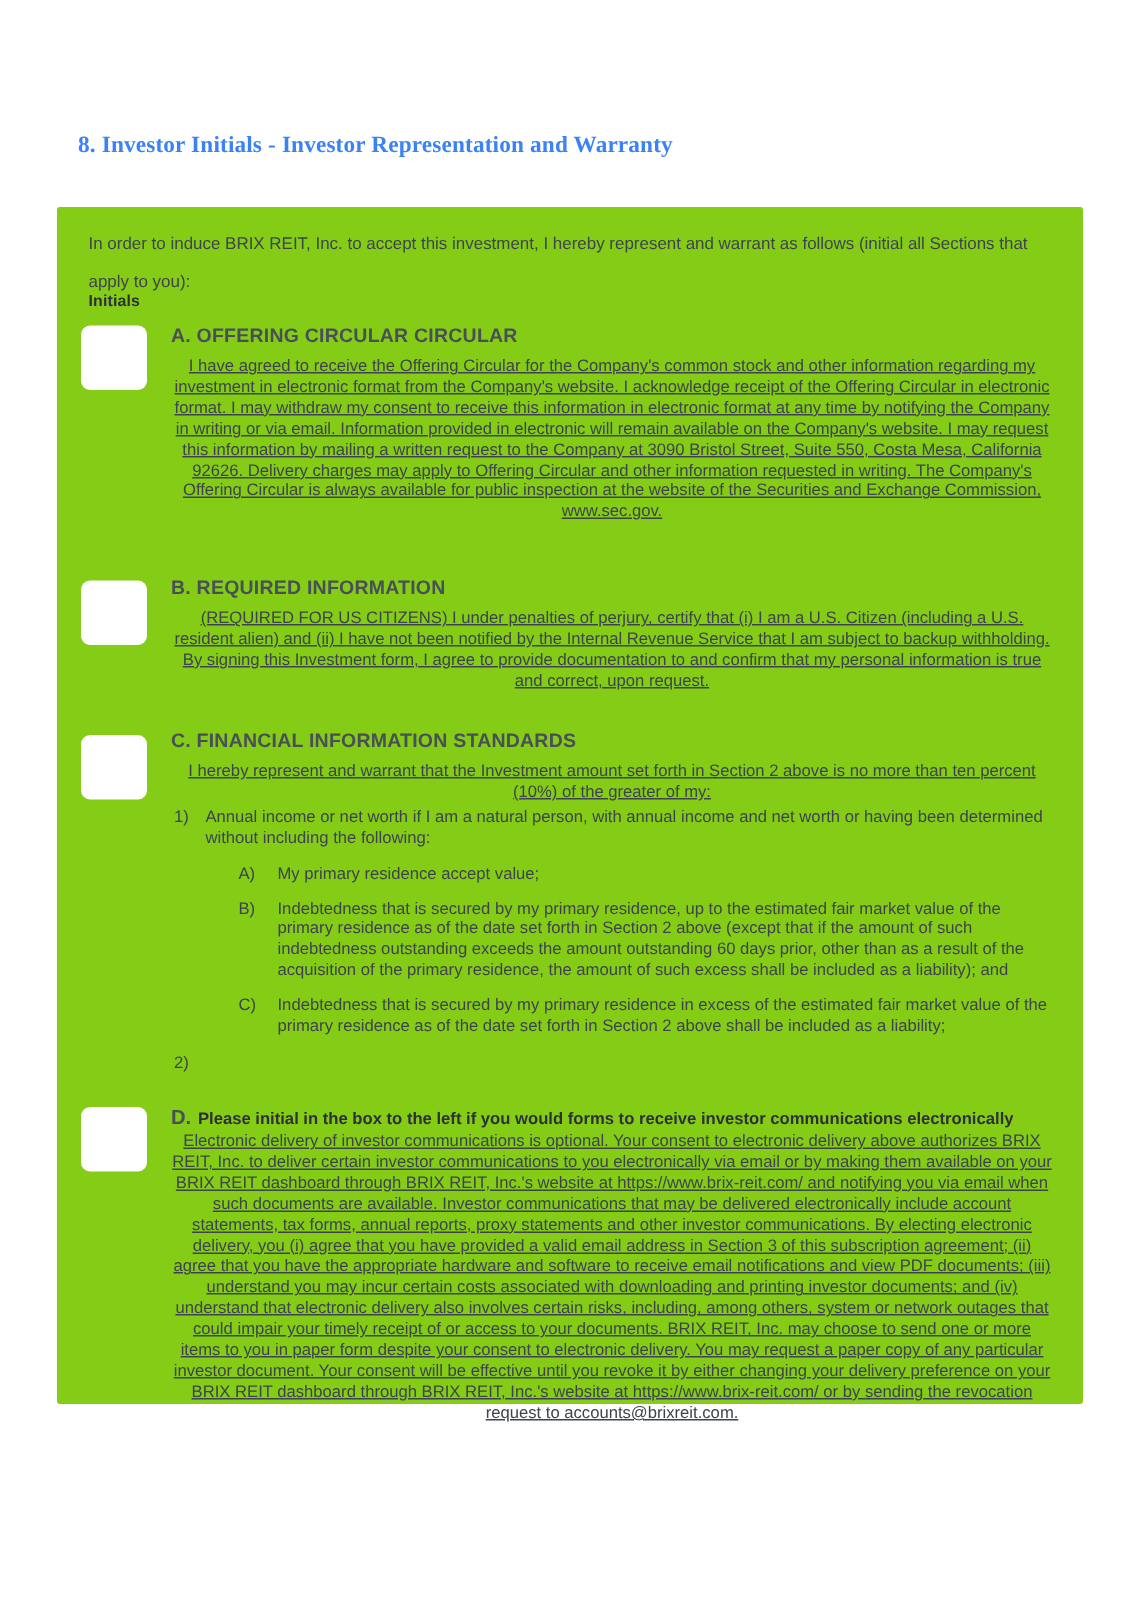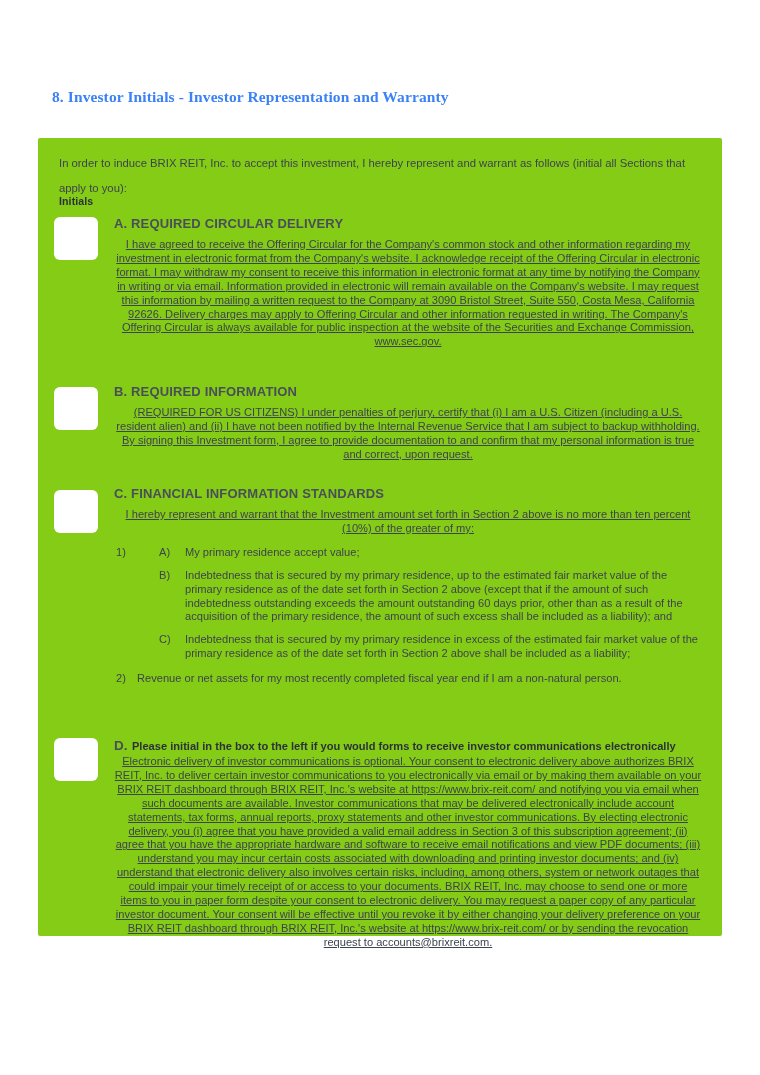--- a/index.html
+++ b/index.html
@@ -179,40 +179,41 @@
 
   <div class="panel">
 
     <div class="intro">In order to induce BRIX REIT, Inc. to accept this investment, I hereby represent and warrant as follows (initial all Sections that apply to you):</div>
 
     <div class="initials-label">Initials</div>
 
     <div class="init-box a"></div>
 
     <div class="block a">
-      <div class="blk-head">A. REQUIRED CIRCULAR DELIVERY</div>
+      <div class="blk-head">A. OFFERING CIRCULAR CIRCULAR</div>
       <div class="blk-body">I have agreed to receive the Offering Circular for the Company's common stock and other information regarding my investment in electronic format from the Company's website. I acknowledge receipt of the Offering Circular in electronic format. I may withdraw my consent to receive this information in electronic format at any time by notifying the Company in writing or via email. Information provided in electronic will remain available on the Company's website. I may request this information by mailing a written request to the Company at 3090 Bristol Street, Suite 550, Costa Mesa, California 92626. Delivery charges may apply to Offering Circular and other information requested in writing. The Company's Offering Circular is always available for public inspection at the website of the Securities and Exchange Commission, www.sec.gov.</div>
     </div>
 
     <div class="init-box b"></div>
 
     <div class="block b">
       <div class="blk-head">B. REQUIRED INFORMATION</div>
       <div class="blk-body">(REQUIRED FOR US CITIZENS) I under penalties of perjury, certify that (i) I am a U.S. Citizen (including a U.S. resident alien) and (ii) I have not been notified by the Internal Revenue Service that I am subject to backup withholding. By signing this Investment form, I agree to provide documentation to and confirm that my personal information is true and correct, upon request.</div>
     </div>
 
     <div class="init-box c"></div>
 
     <div class="block c">
       <div class="blk-head">C. FINANCIAL INFORMATION STANDARDS</div>
       <div class="blk-body">I hereby represent and warrant that the Investment amount set forth in Section 2 above is no more than ten percent (10%) of the greater of my:</div>
 
       <ul class="num-list">
         <li>
           <span class="marker">1)</span>
+          <span>Annual income or net worth if I am a natural person, with annual income and net worth or having been determined without including the following:</span>
 
           <div class="sub-wrap">
             <ul class="alpha-list">
               <li>
                 <span class="marker">A)</span>
                 <span>My primary residence accept value;</span>
               </li>
               <li>
                 <span class="marker">B)</span>
                 <span>Indebtedness that is secured by my primary residence, up to the estimated fair market value of the primary residence as of the date set forth in Section 2 above (except that if the amount of such indebtedness outstanding exceeds the amount outstanding 60 days prior, other than as a result of the acquisition of the primary residence, the amount of such excess shall be included as a liability); and</span>
@@ -220,21 +221,20 @@
               <li>
                 <span class="marker">C)</span>
                 <span>Indebtedness that is secured by my primary residence in excess of the estimated fair market value of the primary residence as of the date set forth in Section 2 above shall be included as a liability;</span>
               </li>
             </ul>
           </div>
         </li>
 
         <li class="tail-item">
           <span class="marker">2)</span>
-          <span>Revenue or net assets for my most recently completed fiscal year end if I am a non-natural person.</span>
         </li>
       </ul>
     </div>
 
     <div class="init-box d"></div>
 
     <div class="block d">
       <div class="blk-head-d">
         <span class="dletter">D.</span>
         <span class="dtext">Please initial in the box to the left if you would forms to receive investor communications electronically</span>

